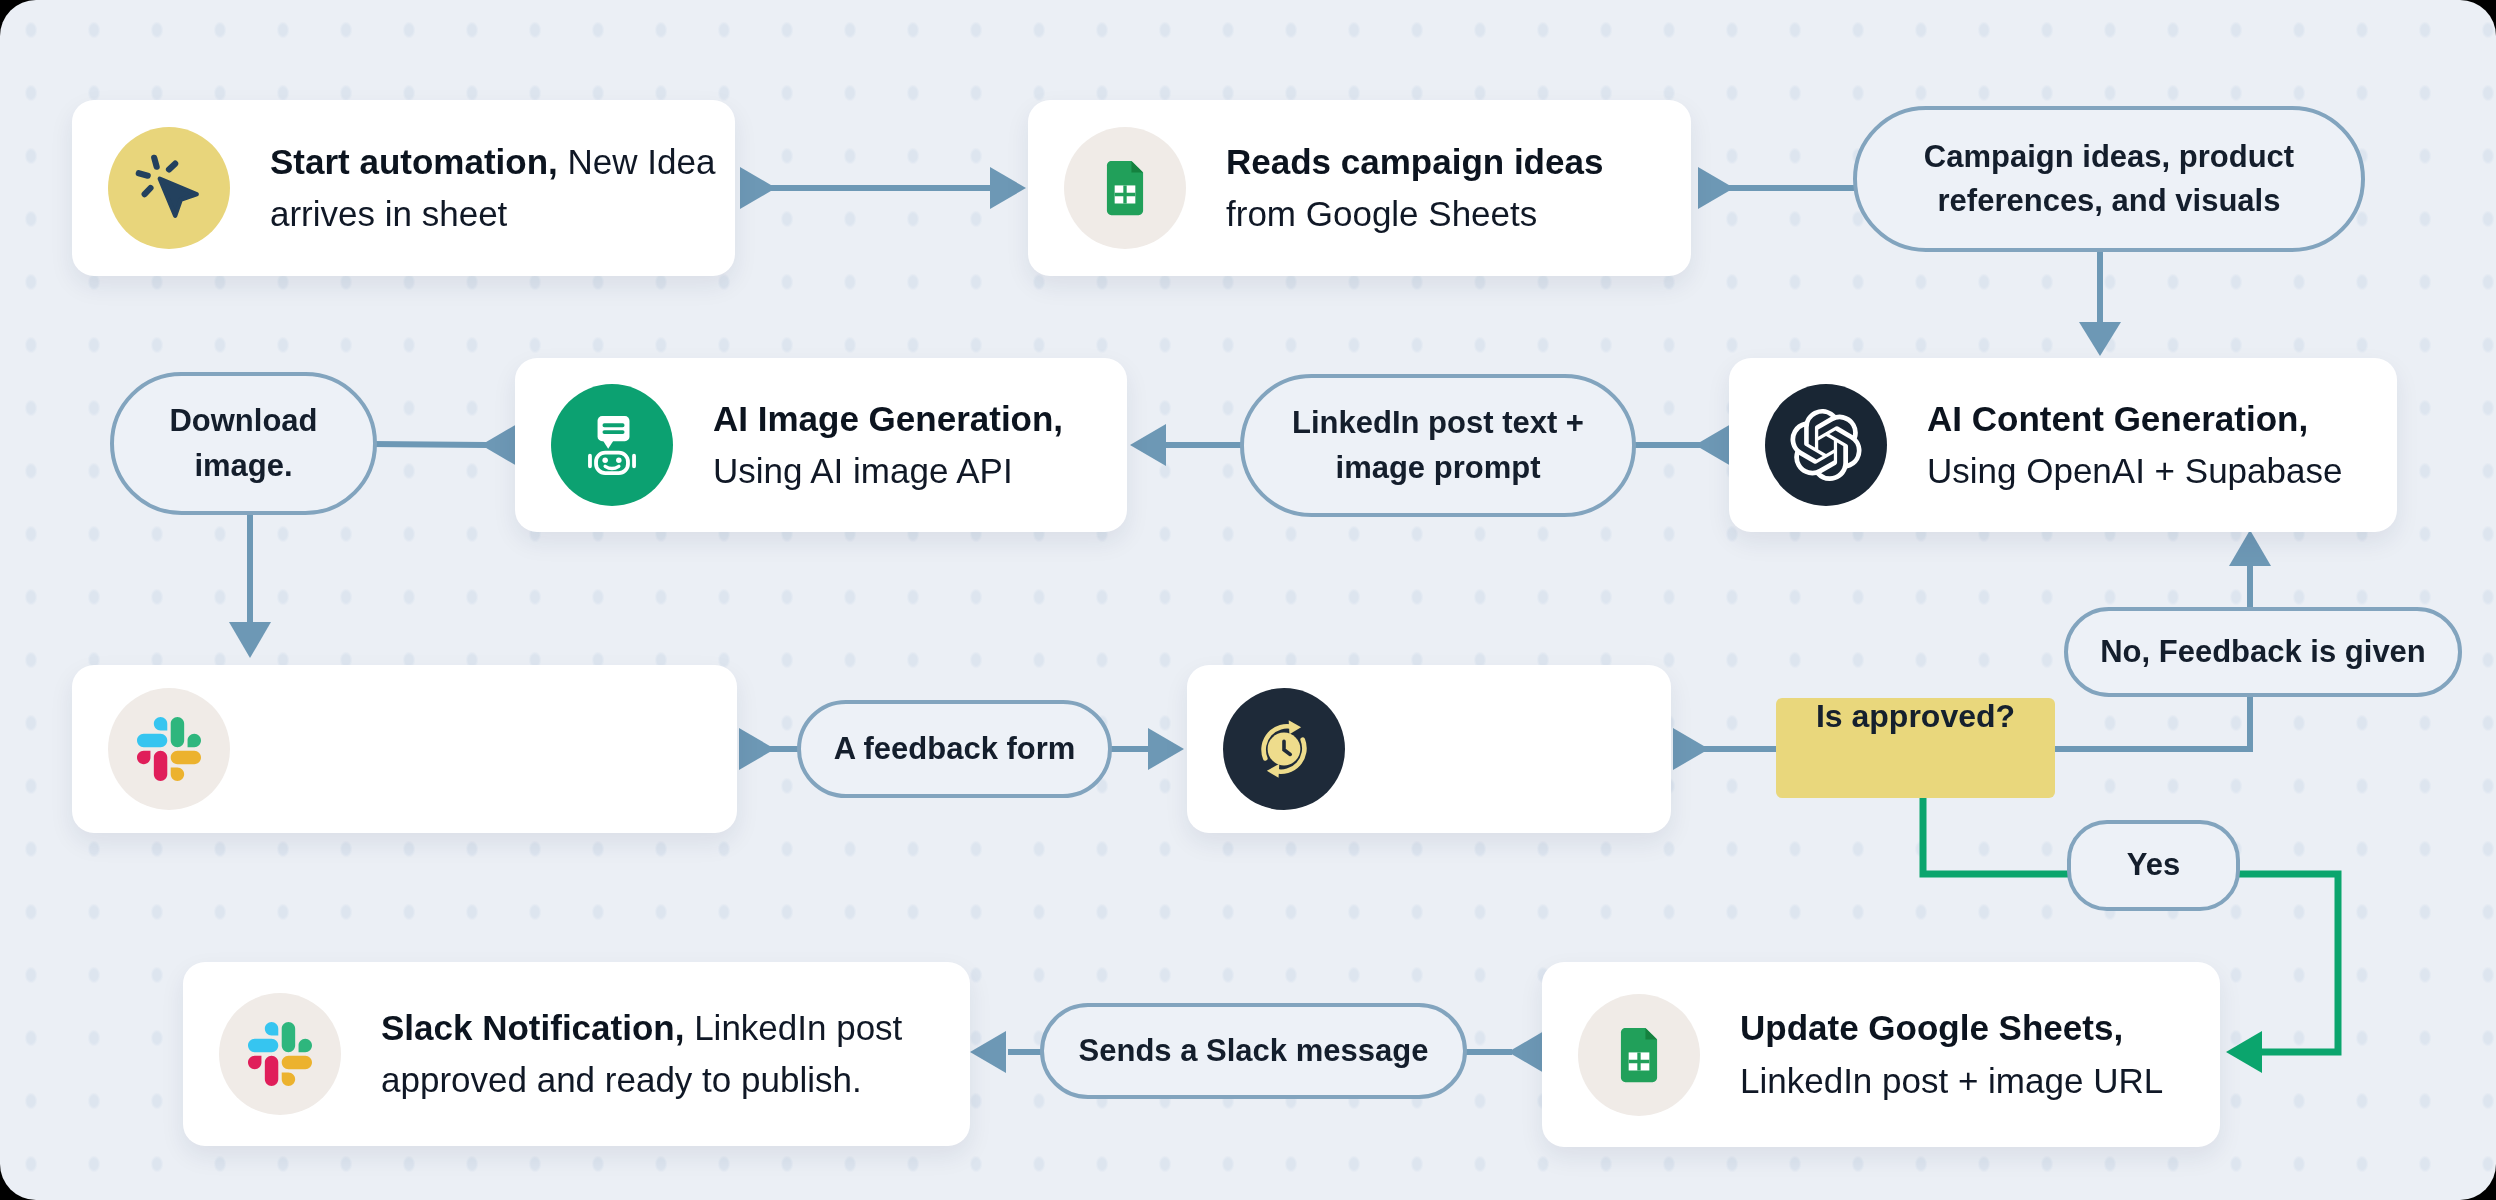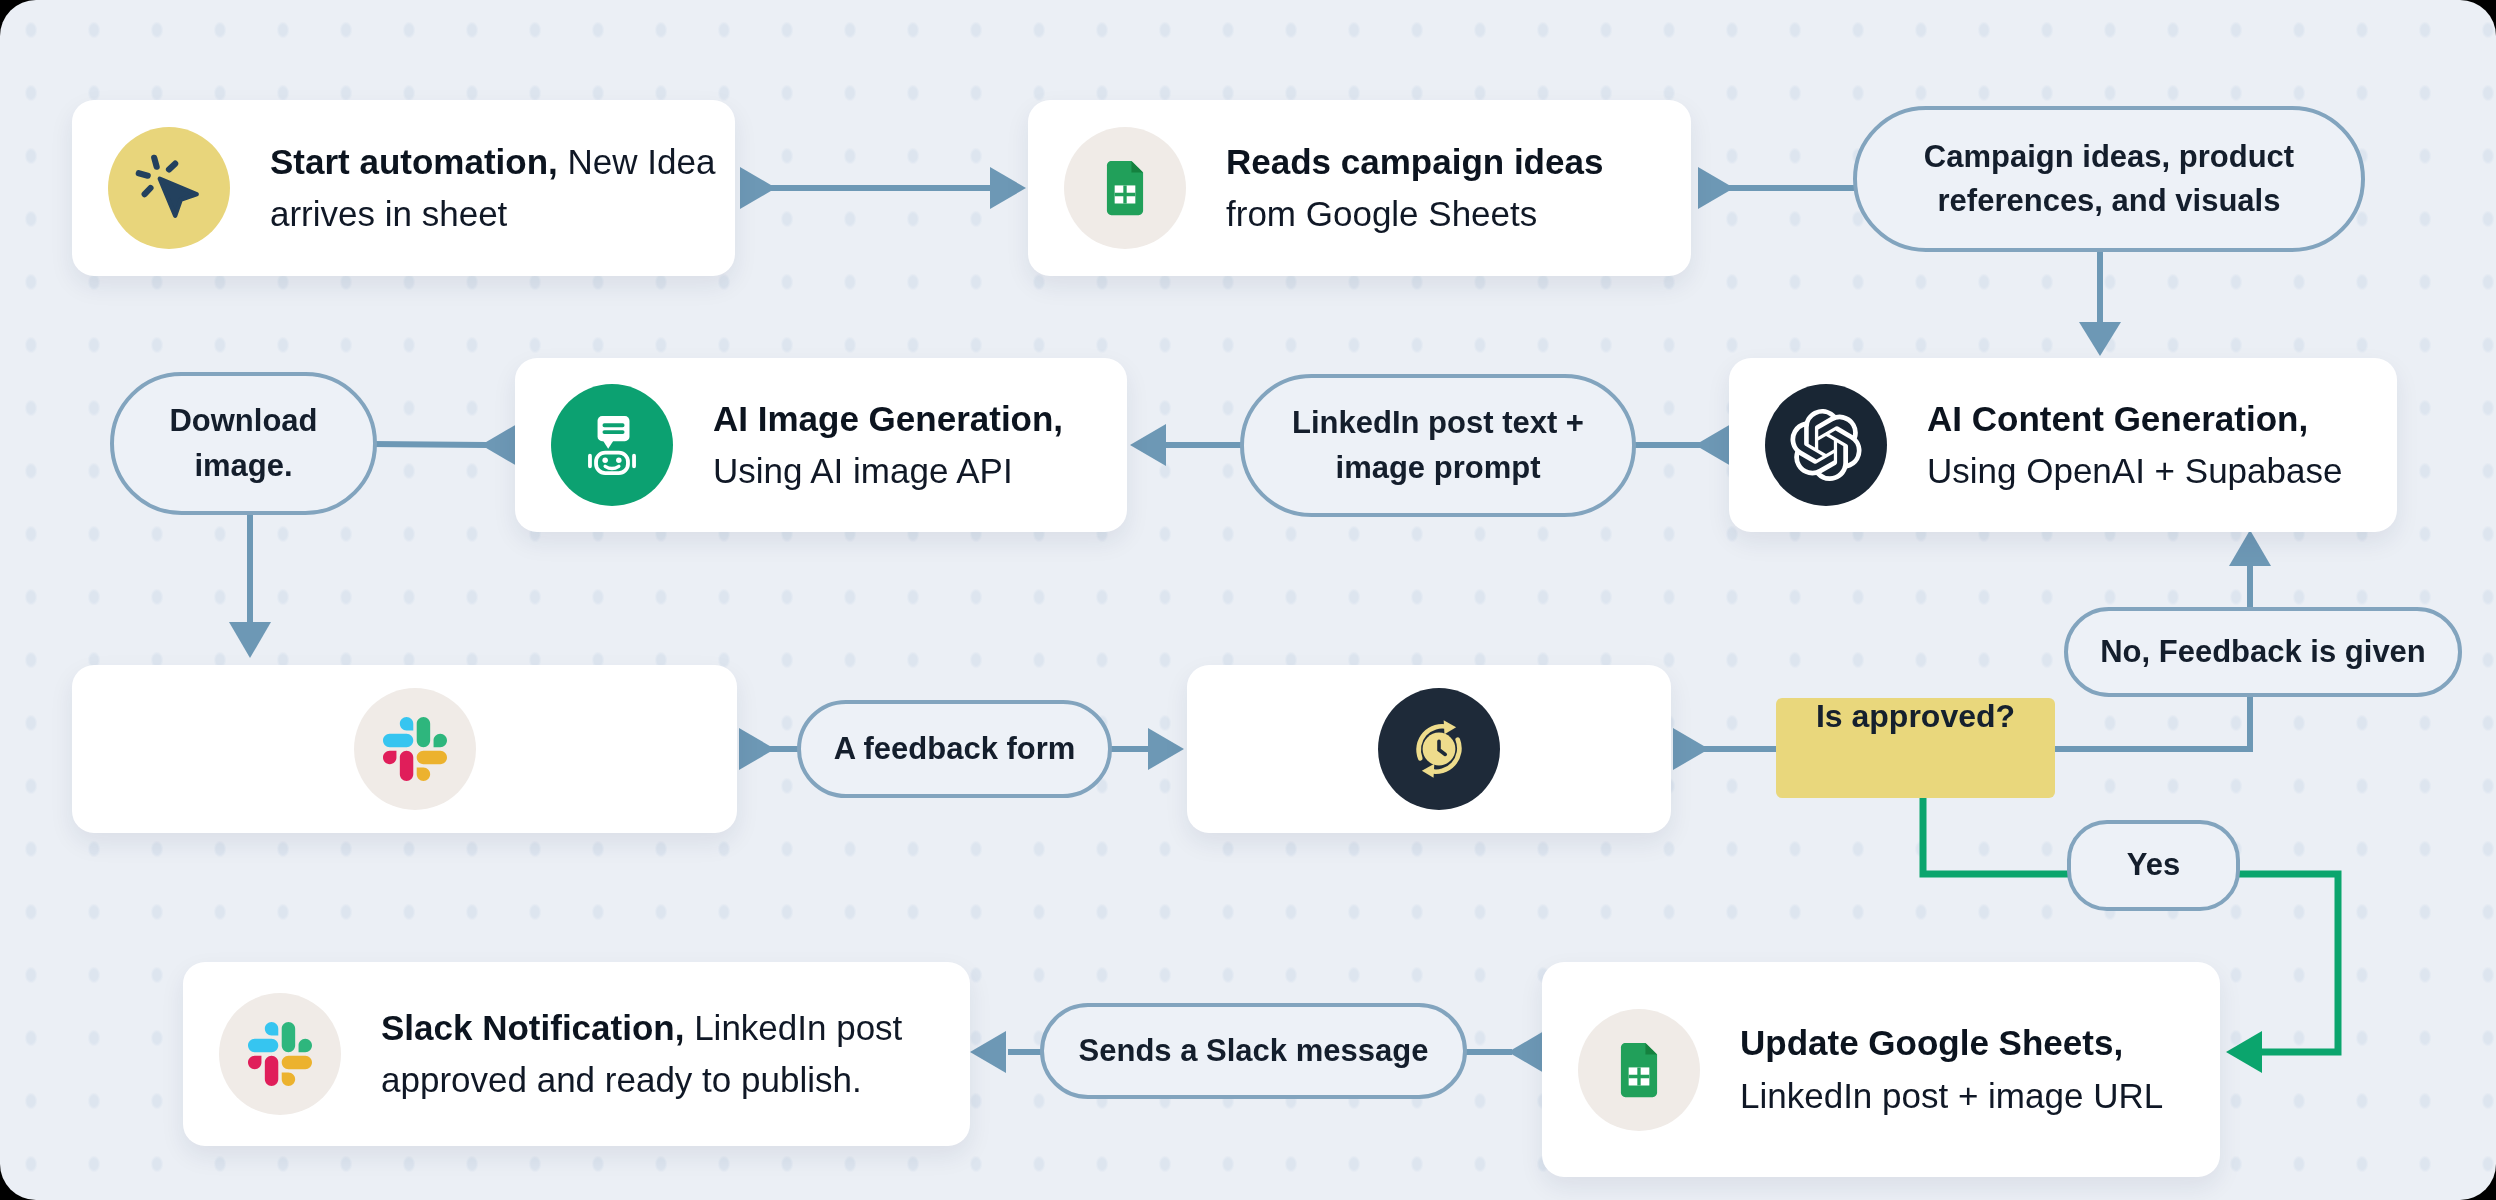--- a/index.html
+++ b/index.html
@@ -9,21 +9,21 @@
          background-image:radial-gradient(9px 12px at 31px 30px,#dde5ef 45%,rgba(221,229,239,0) 72%);
          background-size:63px 63px;}
   svg.wires{position:absolute;left:0;top:0;z-index:1;}
   .pill{position:absolute;z-index:2;display:flex;align-items:center;justify-content:center;
         background:#edf1f7;border:4px solid #82a4be;border-radius:100px;
         color:#141e2c;font-weight:bold;font-size:31px;line-height:1.42;text-align:center;box-sizing:border-box;padding:16px 26px;}
   .decision{position:absolute;z-index:2;display:flex;align-items:flex-start;justify-content:center;
         background:#e9d77c;border-radius:6px;color:#15202e;font-weight:bold;font-size:32px;box-sizing:border-box;}
   .node{position:absolute;z-index:3;display:flex;align-items:center;gap:40px;
         background:#ffffff;border-radius:22px;box-shadow:0 10px 24px rgba(26,43,71,.08);
-        box-sizing:border-box;padding-left:36px;padding-right:16px;justify-content:center;}
+        box-sizing:border-box;padding-left:36px;padding-right:16px;}
   .ic{flex:0 0 auto;width:122px;height:122px;border-radius:50%;display:flex;align-items:center;justify-content:center;}
   .node p{margin:0;font-size:35px;line-height:1.5;color:#101826;}
   .node p b{font-weight:bold;color:#0c141f;}
   .node.single p{font-size:37px;font-weight:bold;}
 </style>
 </head>
 <body>
 
 <div class="stage">
 
@@ -202,21 +202,21 @@
         <circle cx="50" cy="50" r="21" fill="#eedc8c"></circle>
         <path d="M50 40v11l8 6" stroke="#1e2a39" stroke-width="4.6" fill="none" stroke-linecap="round"></path>
         <path d="M26 62a30 30 0 0 1 36-40" stroke="#eedc8c" stroke-width="6" fill="none" stroke-linecap="round"></path>
         <polygon points="56,13 72,22 57,31" fill="#eedc8c"></polygon>
         <path d="M74 38a30 30 0 0 1-36 40" stroke="#eedc8c" stroke-width="6" fill="none" stroke-linecap="round"></path>
         <polygon points="44,69 28,78 43,87" fill="#eedc8c"></polygon>
       </svg>
     </span>
   </div>
 
-  <div class="node" style="left:1542px;top:962px;width:678px;height:215px">
+  <div class="node" style="left:1542px;top:962px;width:678px;height:185px">
     <span class="ic" style="background:#f0ebe7">
       <svg width="62" height="62" viewBox="0 0 48 48">
         <path d="M29 3H13.5C11.6 3 10 4.6 10 6.5v35c0 1.9 1.6 3.5 3.5 3.5h21c1.9 0 3.5-1.6 3.5-3.5V12L29 3z" fill="#21a05a"></path>
         <path d="M29 3v9h9z" fill="#15813f"></path>
         <rect x="16" y="22" width="16" height="14" fill="#ffffff"></rect>
         <path d="M24 22v14M16 29h16" stroke="#21a05a" stroke-width="2.6"></path>
       </svg>
     </span>
     <p><b>Update Google Sheets,</b>
       <span>LinkedIn post + image URL</span></p>

